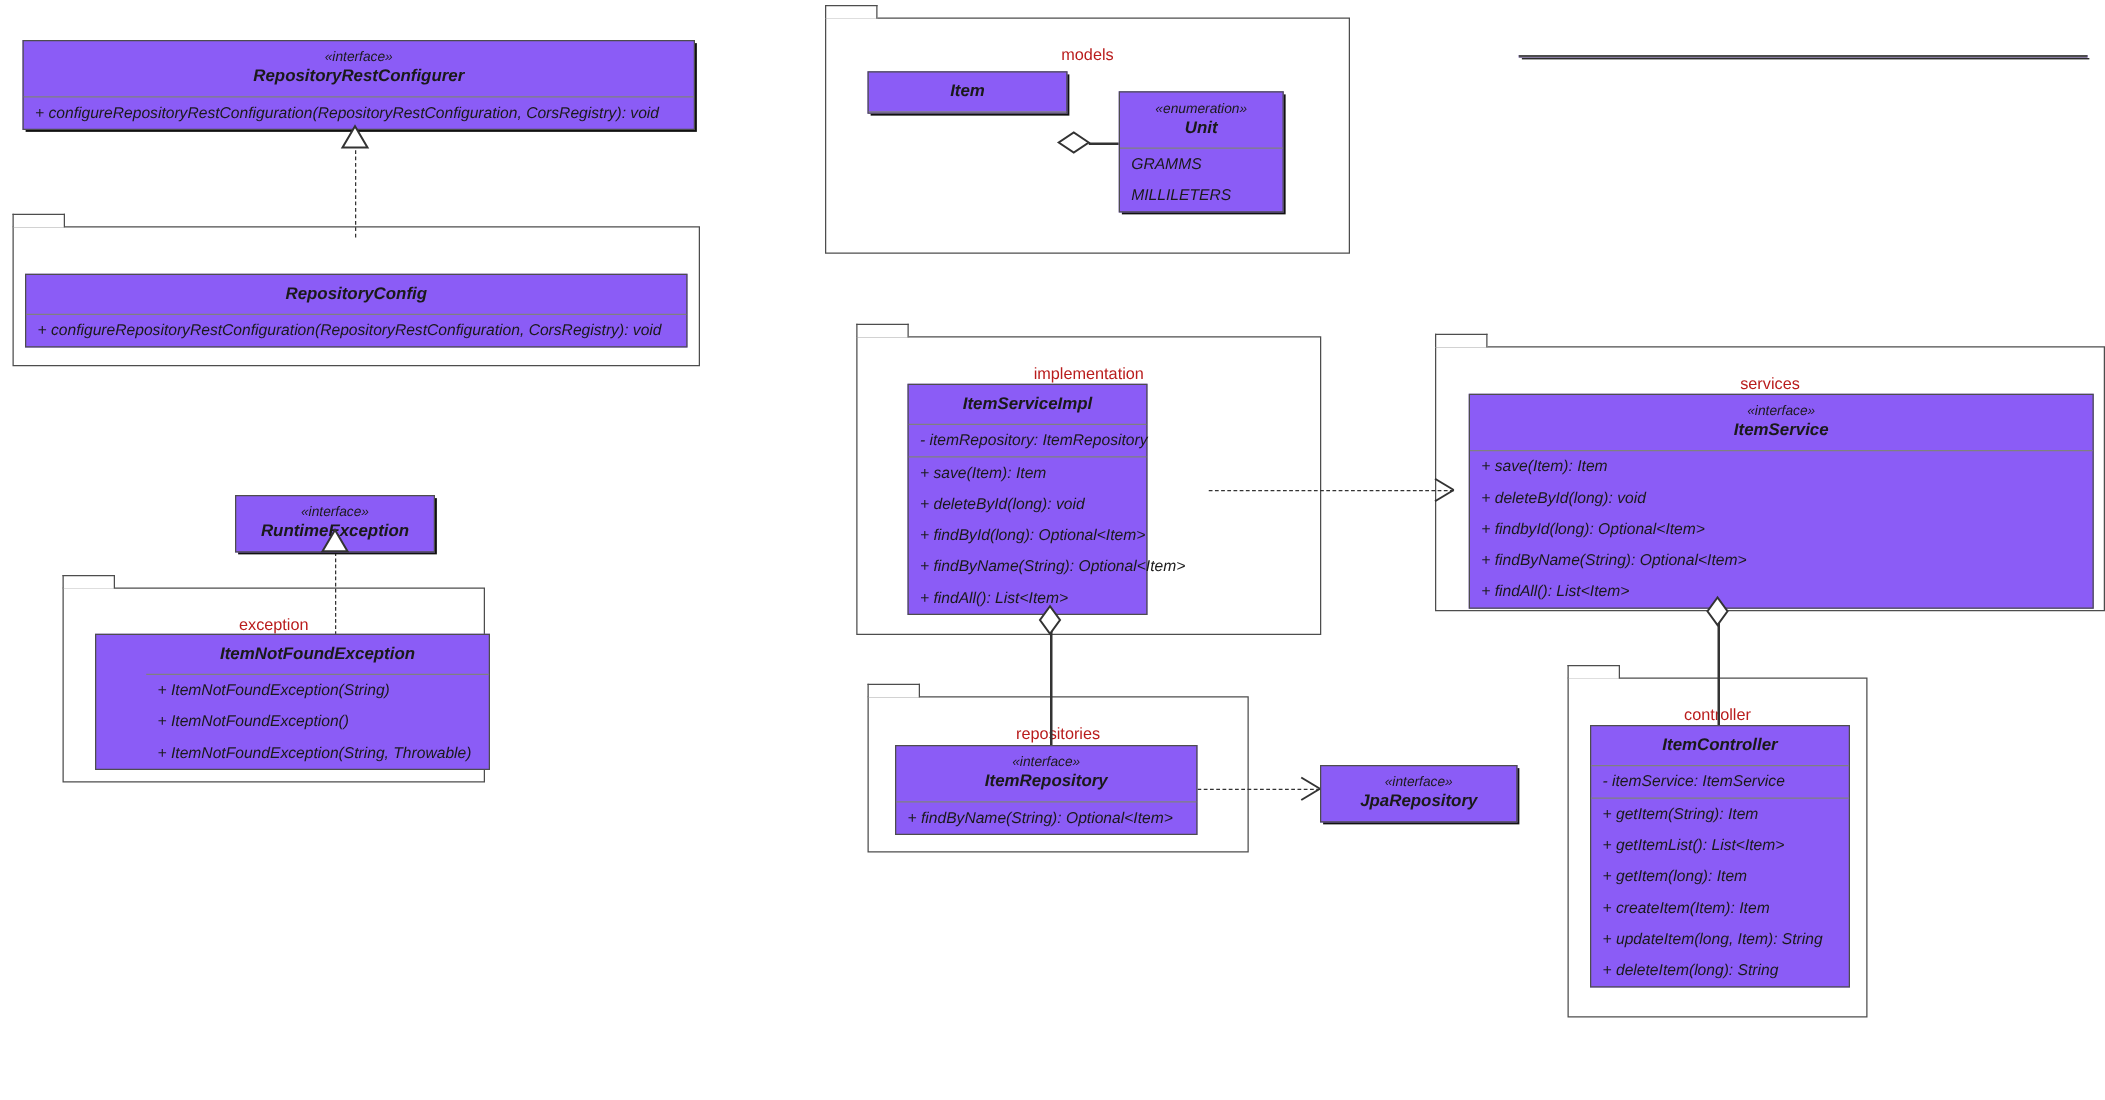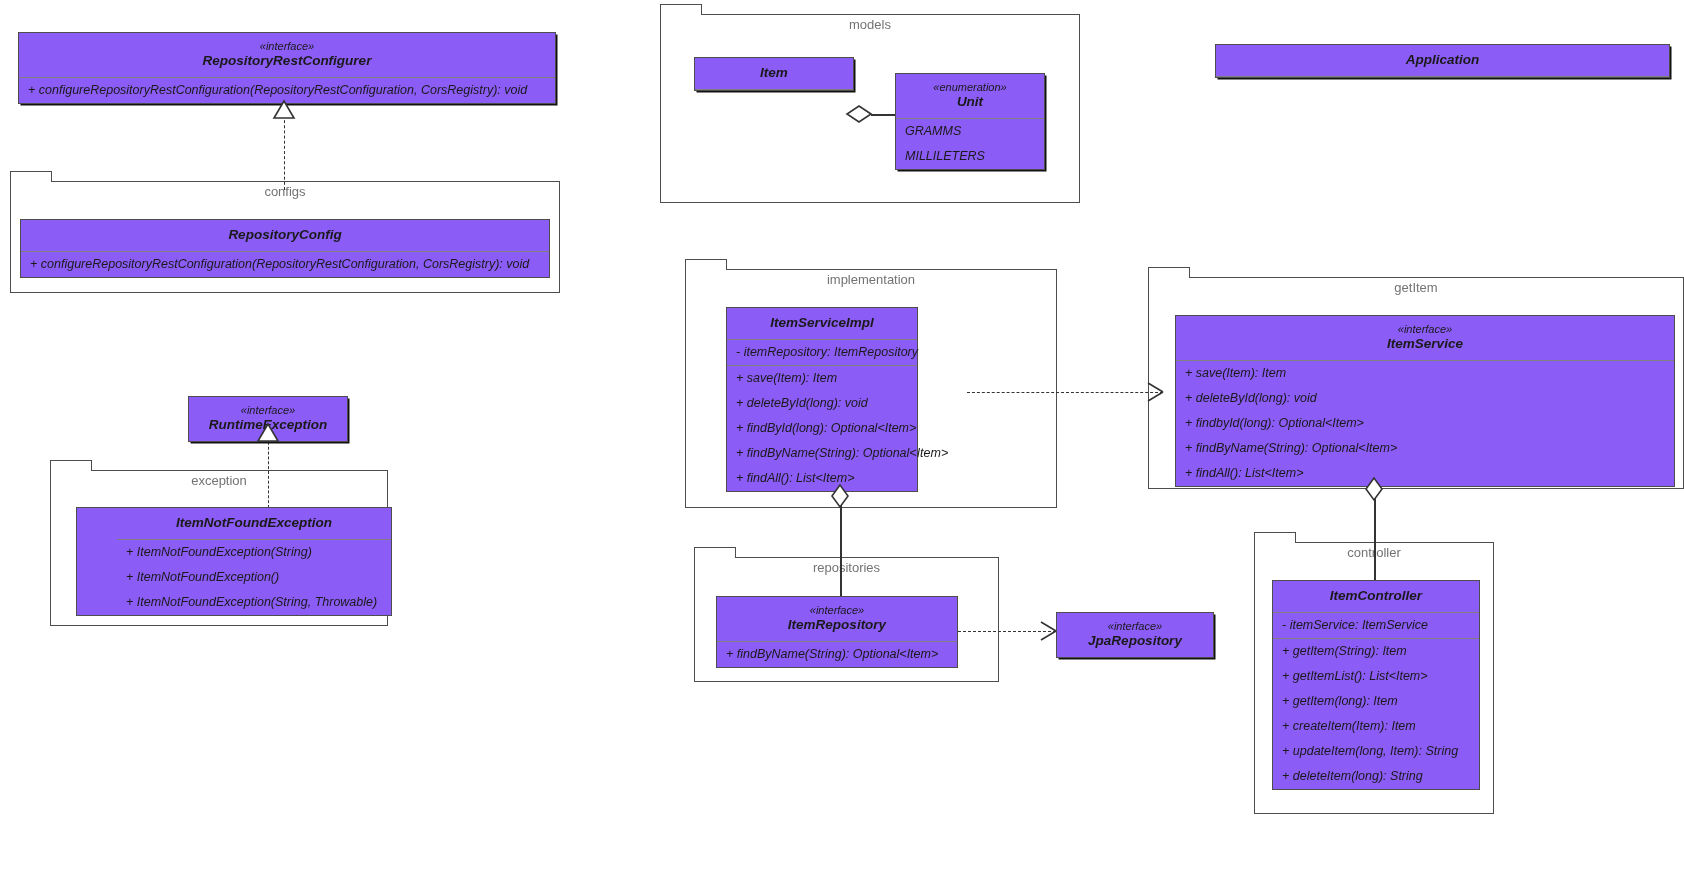--- a/index.html
+++ b/index.html
@@ -3,21 +3,21 @@
 <meta charset="utf-8">
 <style>
   html,body{margin:0;padding:0;background:#ffffff;}
   body{width:1684px;height:880px;position:relative;overflow:hidden;
        font-family:"Liberation Sans","DejaVu Sans",sans-serif;color:#1a1a1a;}
 
   
   .pkg{position:absolute;border:1.5px solid #4d4d4d;background:#ffffff;box-sizing:border-box;}
   .pkg-tab{position:absolute;top:-11px;left:-1.5px;width:42px;height:11px;
            border:1.5px solid #4d4d4d;border-bottom:none;background:#ffffff;box-sizing:border-box;}
-  .pkg-title{position:absolute;top:2px;left:0;right:0;text-align:center;font-size:13px;color:#737373;}
+  .pkg-title{position:absolute;top:21px;left:0;right:0;text-align:center;font-size:13px;color:#b91c1c;}
 
   
   .cls{position:absolute;background:#8b5cf6;border:1.5px solid #4d4d4d;box-sizing:border-box;z-index:5;font-style:italic;}
   .cls.thick{border:1.5px solid #4d4d4d;box-shadow:2px 2px 0 -0.5px #111;}
   .cls-head{padding:7px 8px 8px 8px;text-align:center;border-bottom:1.5px solid #808080;}
   .stereo{font-size:11px;line-height:13px;color:#1a1a1a;}
   .cls-name{font-size:13.5px;font-weight:bold;line-height:16px;color:#1a1a1a;}
   .cls-sec{border-bottom:1.5px solid #808080;}
   .cls-sec:last-child{border-bottom:none;}
   .member{font-size:12.5px;line-height:16px;padding:4px 9px 5px 9px;white-space:nowrap;color:#1a1a1a;}
@@ -70,21 +70,20 @@
     <div class="stereo">«interface»</div>
     <div class="cls-name">RepositoryRestConfigurer</div>
   </div>
   <div class="cls-sec">
     <div class="member">+ configureRepositoryRestConfiguration(RepositoryRestConfiguration, CorsRegistry): void</div>
   </div>
 </div>
 
 <div class="pkg" style="left:10px;top:181px;width:550px;height:112px;">
   <div class="pkg-tab"></div>
-  <div class="pkg-title">configs</div>
 </div>
 <div class="cls" style="left:20px;top:219px;width:530px;">
   <div class="cls-head">
     <div class="cls-name">RepositoryConfig</div>
   </div>
   <div class="cls-sec">
     <div class="member">+ configureRepositoryRestConfiguration(RepositoryRestConfiguration, CorsRegistry): void</div>
   </div>
 </div>
 
@@ -92,35 +91,32 @@
   <div class="pkg-tab"></div>
   <div class="pkg-title">models</div>
 </div>
 
 <div class="cls thick" style="left:694px;top:57px;width:160px;">
   <div class="cls-head">
     <div class="cls-name">Item</div>
   </div>
 </div>
 
-<div class="cls thick" style="left:895px;top:73px;width:150px;">
+<div class="cls thick" style="left:895px;top:73px;width:132px;">
   <div class="cls-head">
     <div class="stereo">«enumeration»</div>
     <div class="cls-name">Unit</div>
   </div>
   <div class="cls-sec">
     <div class="enum-lit">GRAMMS</div>
     <div class="enum-lit">MILLILETERS</div>
   </div>
 </div>
 
 <div class="cls thick" style="left:1215px;top:44px;width:455px;">
-  <div class="cls-head">
-    <div class="cls-name">Application</div>
-  </div>
 </div>
 
 <div class="cls thick" style="left:188px;top:396px;width:160px;">
   <div class="cls-head" style="border-bottom:none;">
     <div class="stereo">«interface»</div>
     <div class="cls-name">RuntimeException</div>
   </div>
 </div>
 
 <div class="pkg" style="left:50px;top:470px;width:338px;height:156px;">
@@ -153,21 +149,21 @@
     <div class="member">+ save(Item): Item</div>
     <div class="member">+ deleteById(long): void</div>
     <div class="member">+ findById(long): Optional&lt;Item&gt;</div>
     <div class="member">+ findByName(String): Optional&lt;Item&gt;</div>
     <div class="member">+ findAll(): List&lt;Item&gt;</div>
   </div>
 </div>
 
 <div class="pkg" style="left:1148px;top:277px;width:536px;height:212px;">
   <div class="pkg-tab"></div>
-  <div class="pkg-title">getItem</div>
+  <div class="pkg-title">services</div>
 </div>
 <div class="cls" style="left:1175px;top:315px;width:500px;">
   <div class="cls-head">
     <div class="stereo">«interface»</div>
     <div class="cls-name">ItemService</div>
   </div>
   <div class="cls-sec">
     <div class="member">+ save(Item): Item</div>
     <div class="member">+ deleteById(long): void</div>
     <div class="member">+ findbyId(long): Optional&lt;Item&gt;</div>

